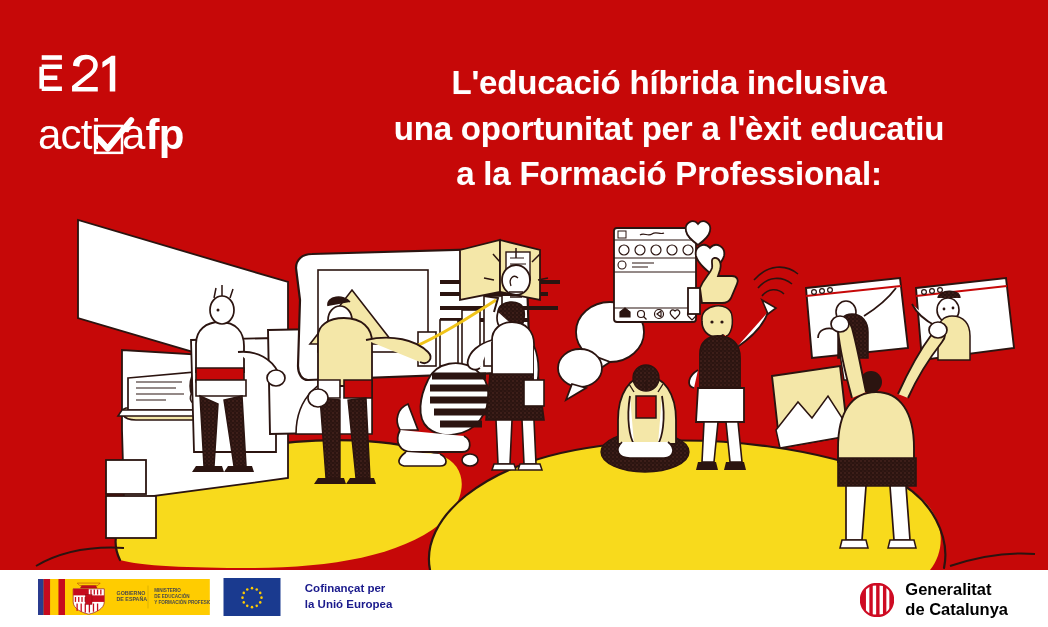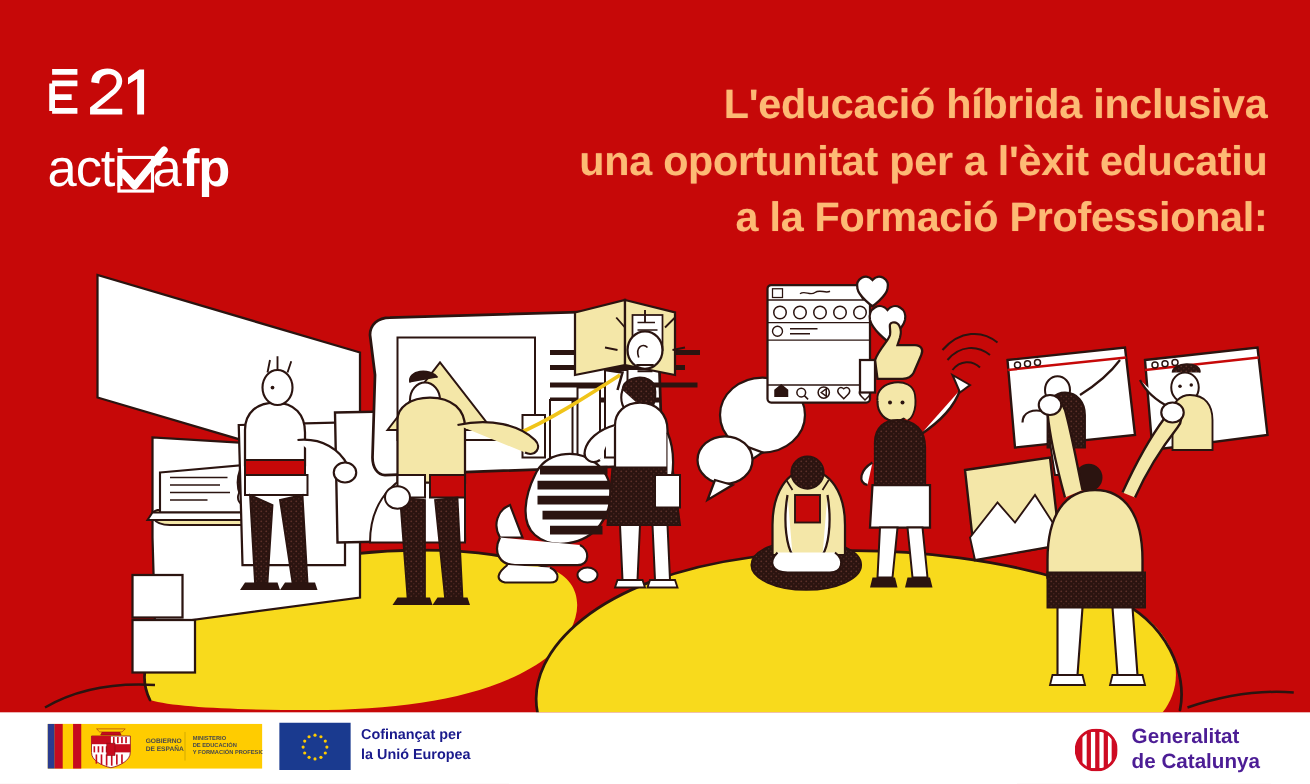--- a/index.html
+++ b/index.html
@@ -18,44 +18,44 @@
   }
   .stage-art{position:absolute;left:0;top:0;width:1048px;height:570px;}
 
   
   .brand{position:absolute;left:38px;top:52px;width:230px;}
   .brand-e21{display:block;width:92px;height:auto;}
   .brand-activafp{display:block;width:168px;height:auto;margin-top:18px;}
 
   .title{
     position:absolute;right:34px;top:38px;width:690px;
-    text-align:right;color:#fdba74;
+    text-align:center;color:#ffffff;
     font-weight:700;font-size:33px;line-height:1.38;
     letter-spacing:-0.2px;
     text-shadow:0 0 1px rgba(255,255,255,.25);
   }
   .title .tl{display:block;white-space:nowrap;}
 
   
   .footer{
     position:absolute;left:0;top:570px;width:1048px;height:57px;
     background:#ffffff;
   }
   .footer-left{position:absolute;left:38px;top:8px;display:flex;align-items:center;gap:13px;}
   .footer-right{position:absolute;right:40px;top:10px;display:flex;align-items:center;gap:11px;}
 
   .gob-logo{display:block;height:36px;width:auto;}
-  .eu-logo{display:flex;align-items:center;gap:8px;}
+  .eu-logo{display:flex;align-items:center;gap:24px;}
   .eu-flag{display:block;width:58px;height:38px;}
   .eu-text{
     color:#1A1A8C;font-weight:700;font-size:11.5px;line-height:1.35;
     white-space:nowrap;
   }
   .gen-shield{display:block;width:34px;height:34px;}
-  .gen-text{color:#4c1d95;font-weight:700;font-size:16.5px;line-height:1.2;white-space:nowrap;}
+  .gen-text{color:#000000;font-weight:700;font-size:16.5px;line-height:1.2;white-space:nowrap;}
 </style>
 </head>
 <body>
 
 <div id="banner">
 
   <div class="stage">
 
     <svg class="stage-art" viewBox="0 0 1048 570" aria-hidden="true">
       <defs>

